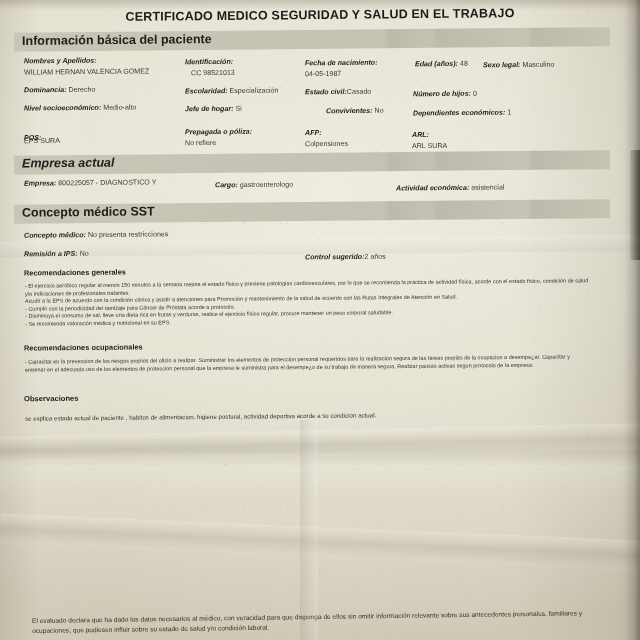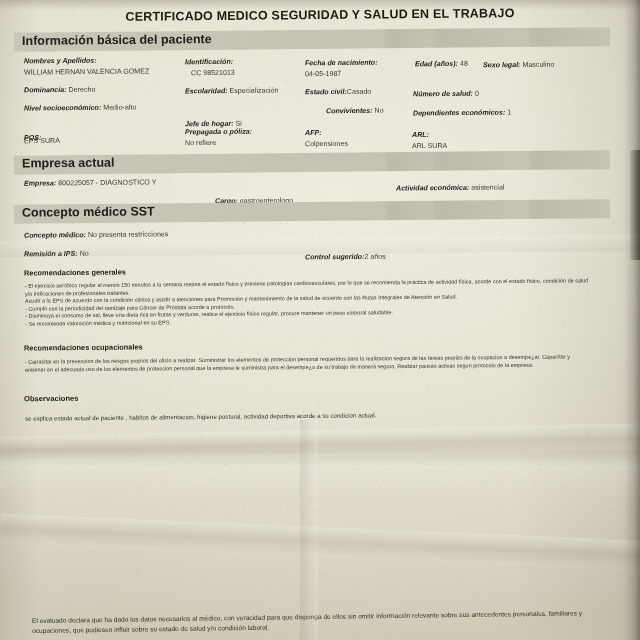--- a/index.html
+++ b/index.html
@@ -100,44 +100,44 @@
 
     <div class="fld" style="left:305px;top:59px;"><span class="k">Fecha de nacimiento:</span></div>
     <div class="fld" style="left:305px;top:70px;"><span class="v">04-05-1987</span></div>
 
     <div class="fld" style="left:415px;top:60px;"><span class="k">Edad (años):</span> <span class="v">48</span></div>
     <div class="fld" style="left:483px;top:61px;"><span class="k">Sexo legal:</span> <span class="v">Masculino</span></div>
 
     <div class="fld" style="left:24px;top:86px;"><span class="k">Dominancia:</span> <span class="v">Derecho</span></div>
     <div class="fld" style="left:185px;top:87px;"><span class="k">Escolaridad:</span> <span class="v">Especialización</span></div>
     <div class="fld" style="left:305px;top:88px;"><span class="k">Estado civil:</span><span class="v">Casado</span></div>
-    <div class="fld" style="left:413px;top:90px;"><span class="k">Número de salud:</span> <span class="v">0</span></div>
+    <div class="fld" style="left:413px;top:90px;"><span class="k">Número de hijos:</span> <span class="v">0</span></div>
 
     <div class="fld" style="left:24px;top:104px;"><span class="k">Nivel socioeconómico:</span> <span class="v">Medio-alto</span></div>
-    <div class="fld" style="left:185px;top:120px;text-align:right;"><span class="k">Jefe de hogar:</span> <span class="v">Si</span></div>
+    <div class="fld" style="left:185px;top:105px;text-align:right;"><span class="k">Jefe de hogar:</span> <span class="v">Si</span></div>
     <div class="fld" style="left:305px;top:107px;margin-left:21px;"><span class="k">Convivientes:</span> <span class="v">No</span></div>
     <div class="fld" style="left:413px;top:109px;"><span class="k">Dependientes económicos:</span> <span class="v">1</span></div>
 
     <div class="fld" style="left:24px;top:126px;margin-top:8px;"><span class="k">POS:</span></div>
     <div class="fld" style="left:24px;top:137px;"><span class="v">EPS SURA</span></div>
 
     <div class="fld" style="left:185px;top:128px;"><span class="k">Prepagada o póliza:</span></div>
     <div class="fld" style="left:185px;top:139px;"><span class="v">No refiere</span></div>
 
     <div class="fld" style="left:305px;top:129px;"><span class="k">AFP:</span></div>
     <div class="fld" style="left:305px;top:140px;"><span class="v">Colpensiones</span></div>
 
     <div class="fld" style="left:412px;top:131px;"><span class="k">ARL:</span></div>
     <div class="fld" style="left:412px;top:142px;"><span class="v">ARL SURA</span></div>
 
     <div class="band" style="top:153px;"></div>
-    <div class="band-label" style="left:22px;top:156px;">Empresa actual</div>
+    <div class="band-label" style="left:22px;top:156px;font-style:italic;">Empresa actual</div>
 
     <div class="fld" style="left:24px;top:179px;"><span class="k">Empresa:</span> <span class="v">800225057 - DIAGNOSTICO Y</span></div>
-    <div class="fld" style="left:215px;top:181px;margin-top:16px;"><span class="k">Cargo:</span> <span class="v">gastroenterologo</span></div>
+    <div class="fld" style="left:215px;top:181px;"><span class="k">Cargo:</span> <span class="v">gastroenterologo</span></div>
     <div class="fld" style="left:396px;top:184px;"><span class="k">Actividad económica:</span> <span class="v">asistencial</span></div>
 
     <div class="band" style="top:202px;"></div>
     <div class="band-label" style="left:22px;top:205px;">Concepto médico SST</div>
 
     <div class="fld" style="left:24px;top:231px;"><span class="k">Concepto médico:</span> <span class="v">No presenta restricciones</span></div>
     <div class="fld" style="left:24px;top:250px;"><span class="k">Remisión a IPS:</span> <span class="v">No</span></div>
     <div class="fld" style="left:305px;top:253px;"><span class="k">Control sugerido:</span><span class="v">2 años</span></div>
 
     <div class="sub" style="left:24px;top:268px;">Recomendaciones generales</div>

